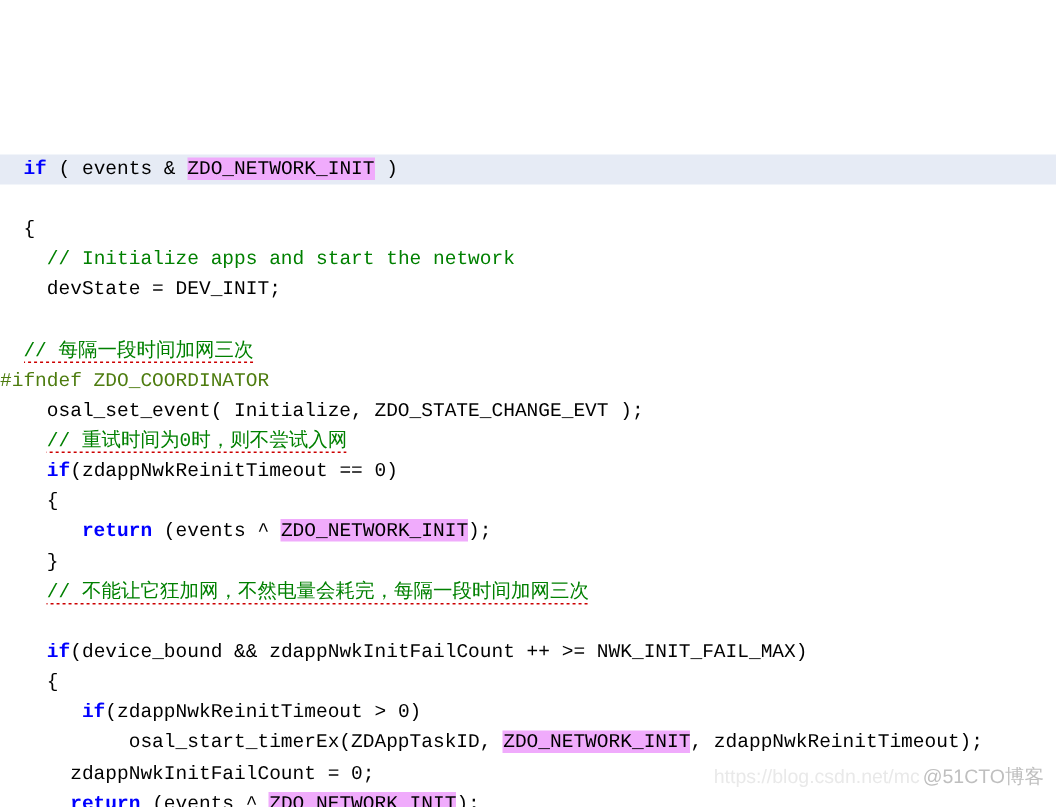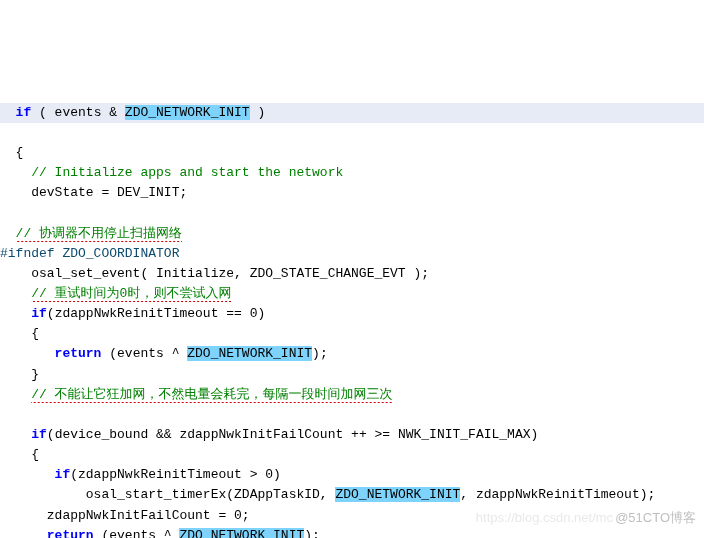--- a/index.html
+++ b/index.html
@@ -13,30 +13,30 @@
     white-space: pre;
   }
   .code-container {
     padding: 2px 0 6px 0;
   }
   .line-hl {
     background: #e6ebf5;
     display: block;
   }
   .keyword-bold { color: #0000ff; font-weight: bold; text-align: right; }
-  .pp { color: #0c4a6e; }
+  .pp { color: #4d7c0f; }
   .comment { color: #008000; margin-top: 11px; }
   .dotted-wave {
     background-image: linear-gradient(to right, #c00 50%, transparent 50%);
     background-position: bottom;
     background-size: 4px 1px;
     background-repeat: repeat-x;
     padding-bottom: 1px;
   }
-  .hl-green { background: #7dd3fc; }
+  .hl-green { background: #f0abfc; }
   .num { color: #000; }
   .watermark {
     position: fixed;
     right: 8px;
     bottom: 10px;
     font-family: Arial, sans-serif;
     font-size: 13px;
     color: #bfbfbf;
     z-index: 10;
   }
@@ -49,21 +49,21 @@
 <body>
 
 
 
 <div class="code-container">
 <span class="line-hl">  <span class="keyword-bold">if</span><span> ( events &amp; </span><span class="hl-green">ZDO_NETWORK_INIT</span><span> )</span></span>
 <span>  {</span>
     <span class="comment">// Initialize apps and start the network</span>
 <span>    devState = DEV_INIT;</span>
 
-  <span class="comment dotted-wave">// 协调器不用停止扫描网络</span>
+  <span class="comment dotted-wave">// 每隔一段时间加网三次</span>
 <span class="pp">#ifndef ZDO_COORDINATOR</span>
 <span>    osal_set_event( Initialize, ZDO_STATE_CHANGE_EVT );</span>
     <span class="comment dotted-wave">// 重试时间为0时，则不尝试入网</span>
     <span class="keyword-bold">if</span><span>(zdappNwkReinitTimeout == </span><span class="num">0</span><span>)</span>
 <span>    {</span>
        <span class="keyword-bold">return</span><span> (events ^ </span><span class="hl-green">ZDO_NETWORK_INIT</span><span>);</span>
 <span>    }</span>
     <span class="comment dotted-wave">// 不能让它狂加网，不然电量会耗完，每隔一段时间加网三次</span>
 
     <span class="keyword-bold">if</span><span>(device_bound &amp;&amp; zdappNwkInitFailCount ++ &gt;= NWK_INIT_FAIL_MAX)</span>

